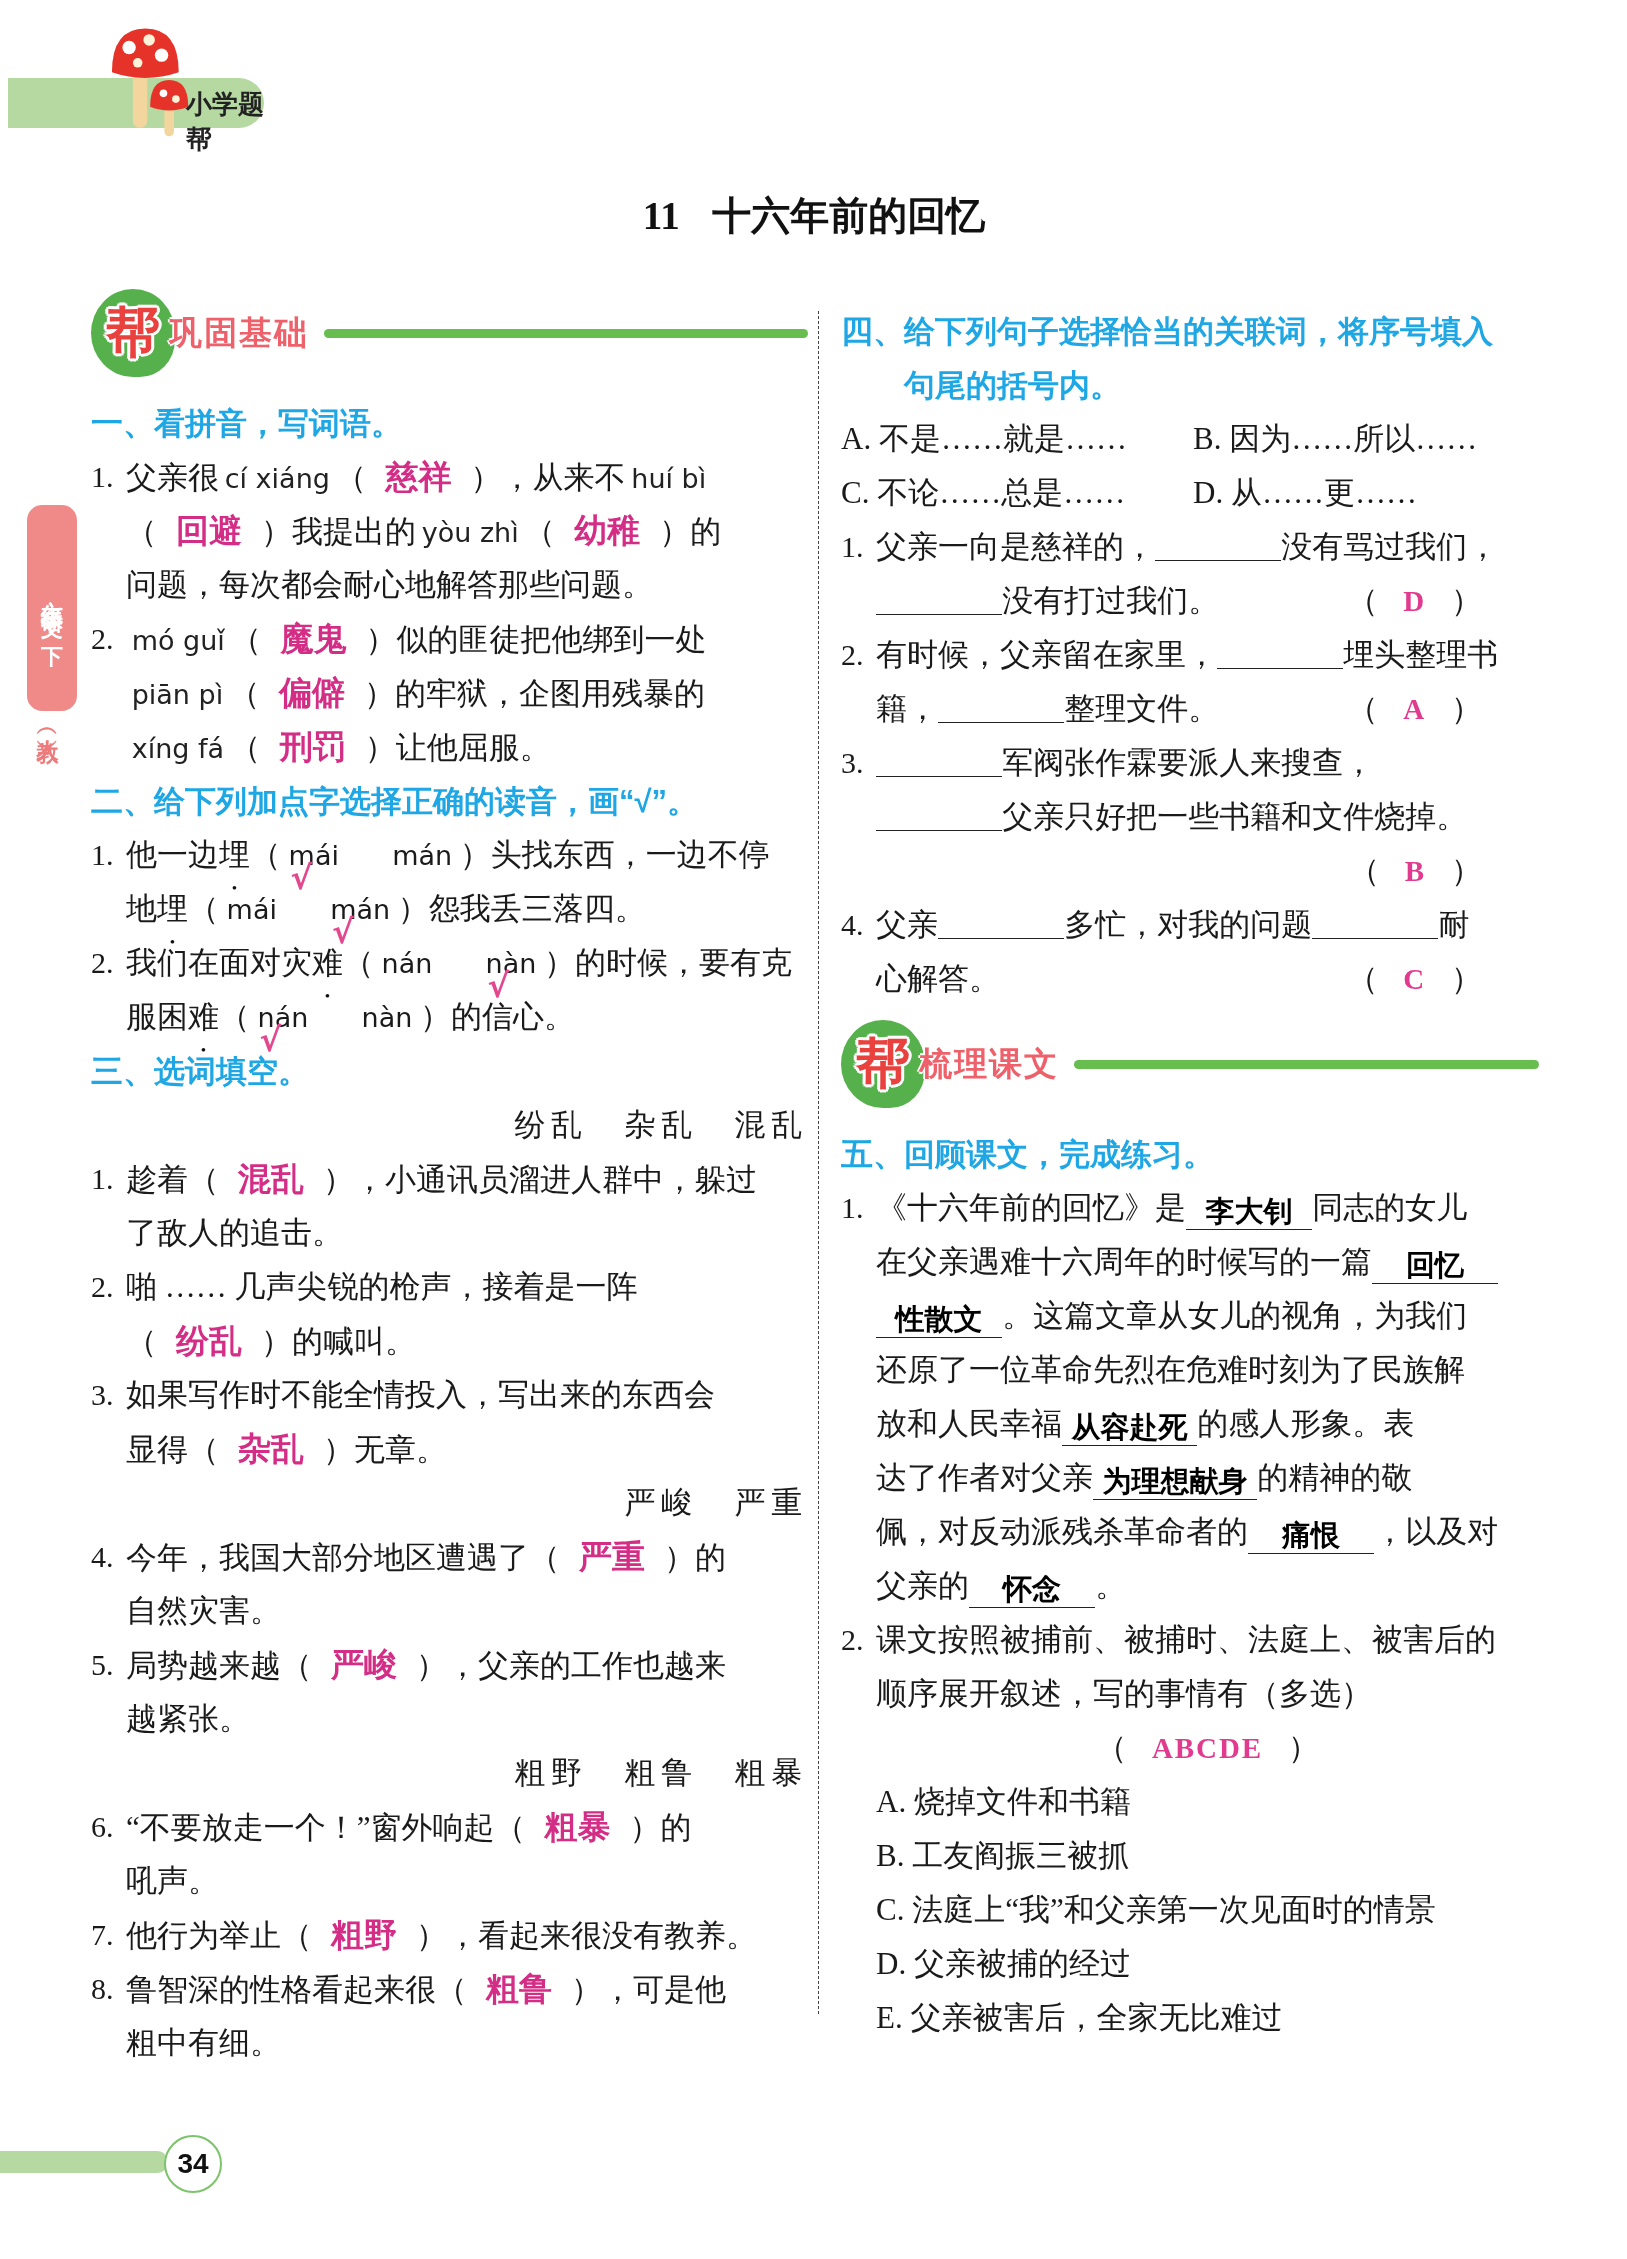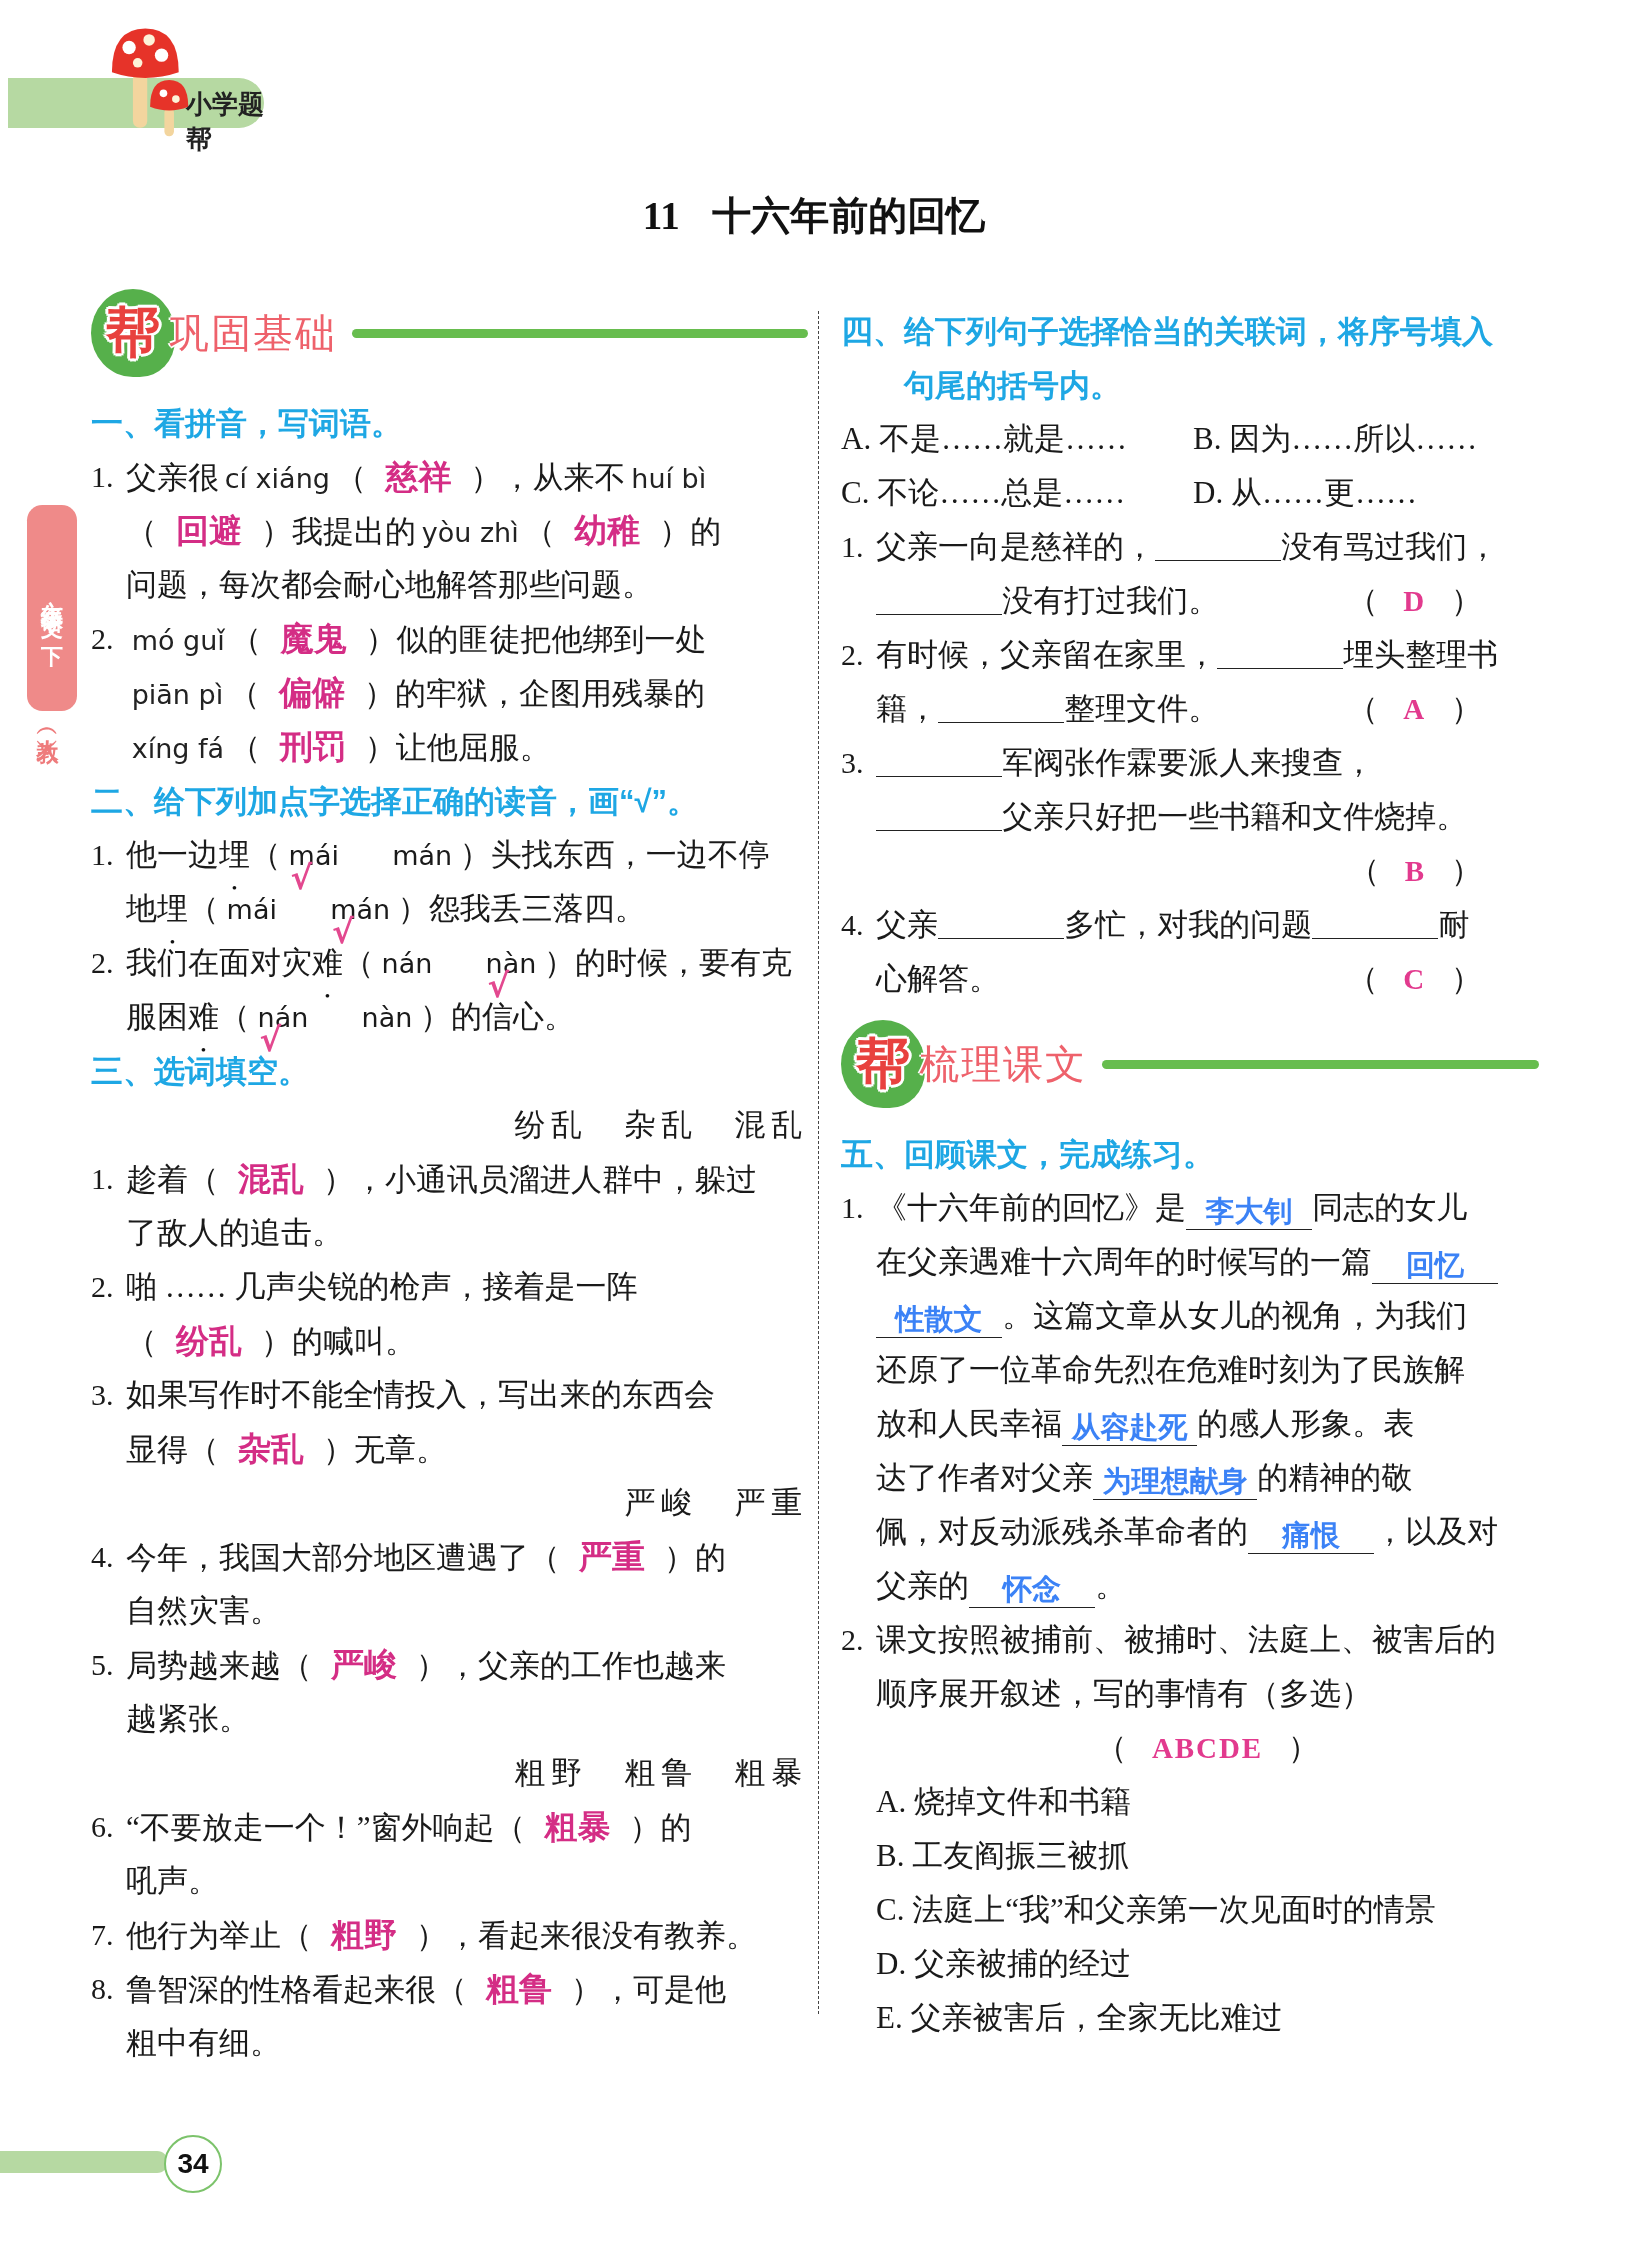--- a/index.html
+++ b/index.html
@@ -43,38 +43,38 @@
   .item .inum{position:absolute;left:0;top:0;line-height:54px;font-size:30px;}
   .opts{position:relative;}
   .bank{height:54px;line-height:54px;text-align:right;font-size:31px;letter-spacing:5.7px;}
 
   .t{font-size:31px;}
   .py{font-family:"DejaVu Sans",sans-serif;font-size:27px;margin:0 5.7px;color:#222;}
   .ans{color:#d42d85;margin:0 19px;font-size:33px;font-weight:bold;}
   .letter{color:#e23a8e;margin:0 25px;font-size:29px;font-weight:bold;letter-spacing:1.9px;}
   .blank{display:inline-block;min-width:107px;height:36px;line-height:36px;vertical-align:-3.8px;
          border-bottom:1.9px solid #222;text-align:center;padding:0 9.6px;}
-  .blank .bt2{color:#3b82f6;font-size:29px;font-weight:bold;}
+  .blank .bt2{color:#000000;font-size:29px;font-weight:bold;}
   .gap{display:inline-block;}
   .opt{position:relative;display:inline-block;font-family:"DejaVu Sans",sans-serif;
        font-size:27px;margin:0 7.6px;}
   .opt.checked::after{content:"√";position:absolute;left:1.9px;bottom:-11.5px;color:#e3488f;
        font-weight:bold;font-size:32.5px;line-height:1;font-family:"DejaVu Sans",sans-serif;}
   .dott{position:relative;display:inline-block;}
   .dott::after{content:"•";position:absolute;left:50%;transform:translateX(-50%);bottom:-13.4px;
        font-size:15.3px;line-height:1;color:#111;}
   .rt{position:absolute;right:57px;top:0;}
 
   
   .sech{display:flex;align-items:center;height:113px;margin:1.9px 0 5.7px 0;}
   .blob{width:84px;height:88px;background:#56b04b;border-radius:50% 50% 42% 50%;flex:0 0 auto;
         display:flex;align-items:center;justify-content:center;}
   .badge{color:#e8413e;font-size:55px;font-weight:bold;font-family:"Liberation Sans",sans-serif;
         text-shadow:-2.9px 0 #fff,2.9px 0 #fff,0 -2.9px #fff,0 2.9px #fff,-1.9px -1.9px #fff,1.9px 1.9px #fff,-1.9px 1.9px #fff,1.9px -1.9px #fff;}
-  .sechlab{color:#ee616b;font-size:40px;font-weight:normal;font-family:"Liberation Sans",sans-serif;
+  .sechlab{color:#ee616b;font-size:33px;font-weight:bold;font-family:"Liberation Sans",sans-serif;
         margin-left:-5.7px;letter-spacing:1.9px;
         text-shadow:-1.9px 0 #fff,1.9px 0 #fff,0 -1.9px #fff,0 1.9px #fff;}
   .sechline{flex:1;height:8.6px;background:#67bd4e;margin-left:15.3px;border-radius:4.8px;}
 
   
   .foot-bar{position:absolute;left:0;top:2151px;width:168px;height:22px;background:#b6d9a2;
         border-radius:0 11.5px 11.5px 0;}
   .page-circle{position:absolute;left:164px;top:2135px;width:54px;height:54px;background:#fff;
         border:2.9px solid #7cc36b;border-radius:50%;text-align:center;line-height:54px;
         font-family:"Liberation Sans",sans-serif;font-weight:bold;font-size:28px;color:#111;}

